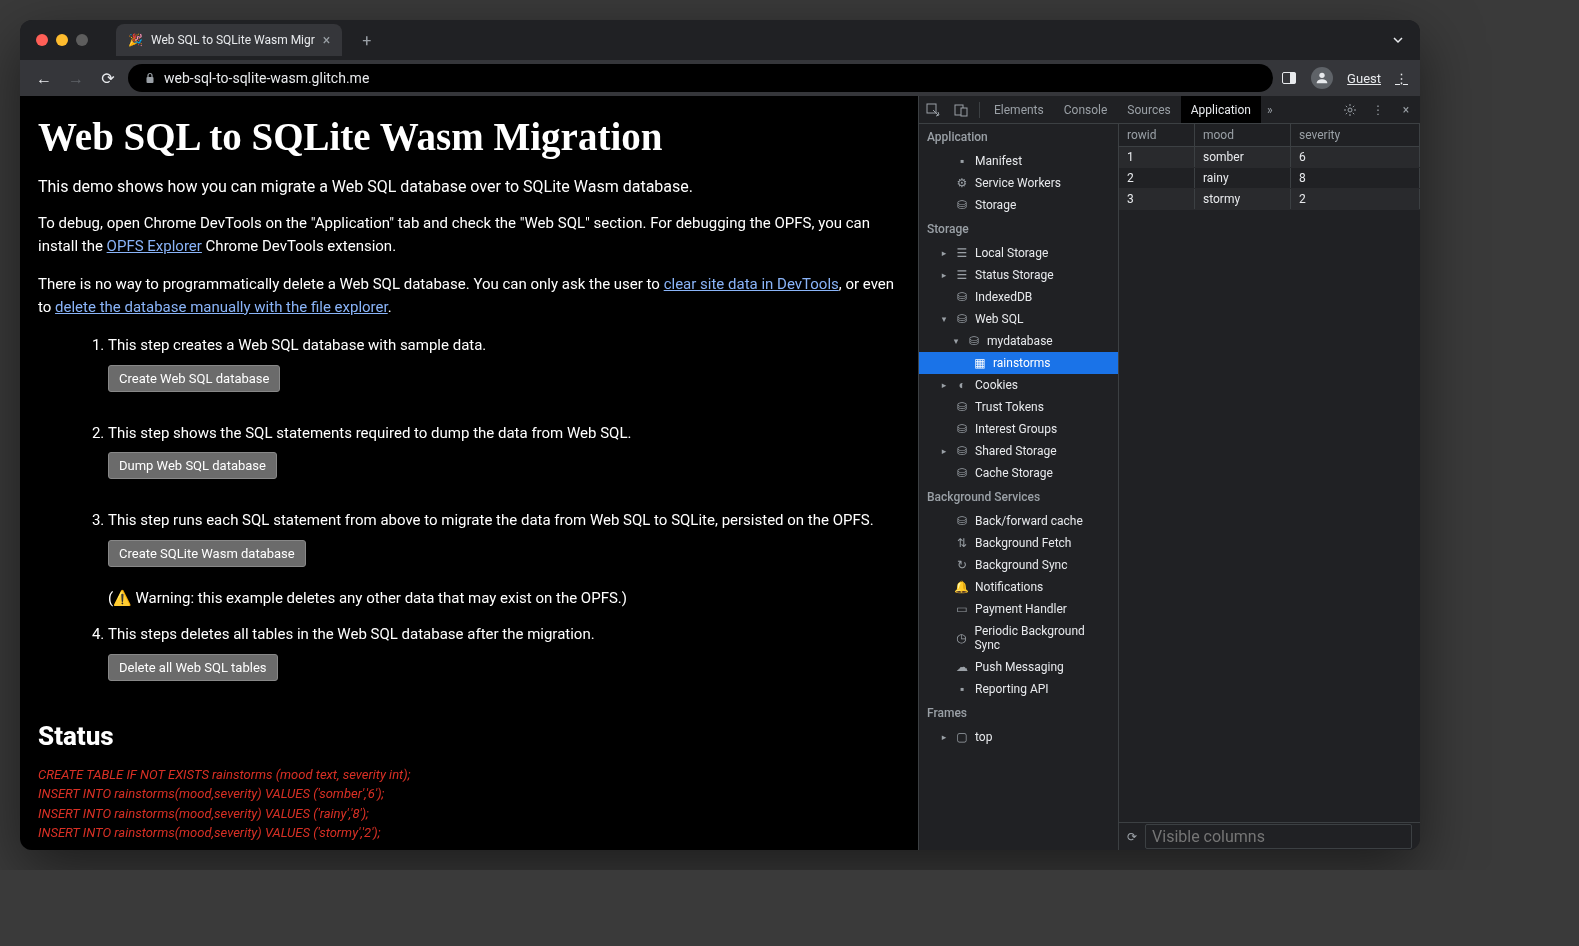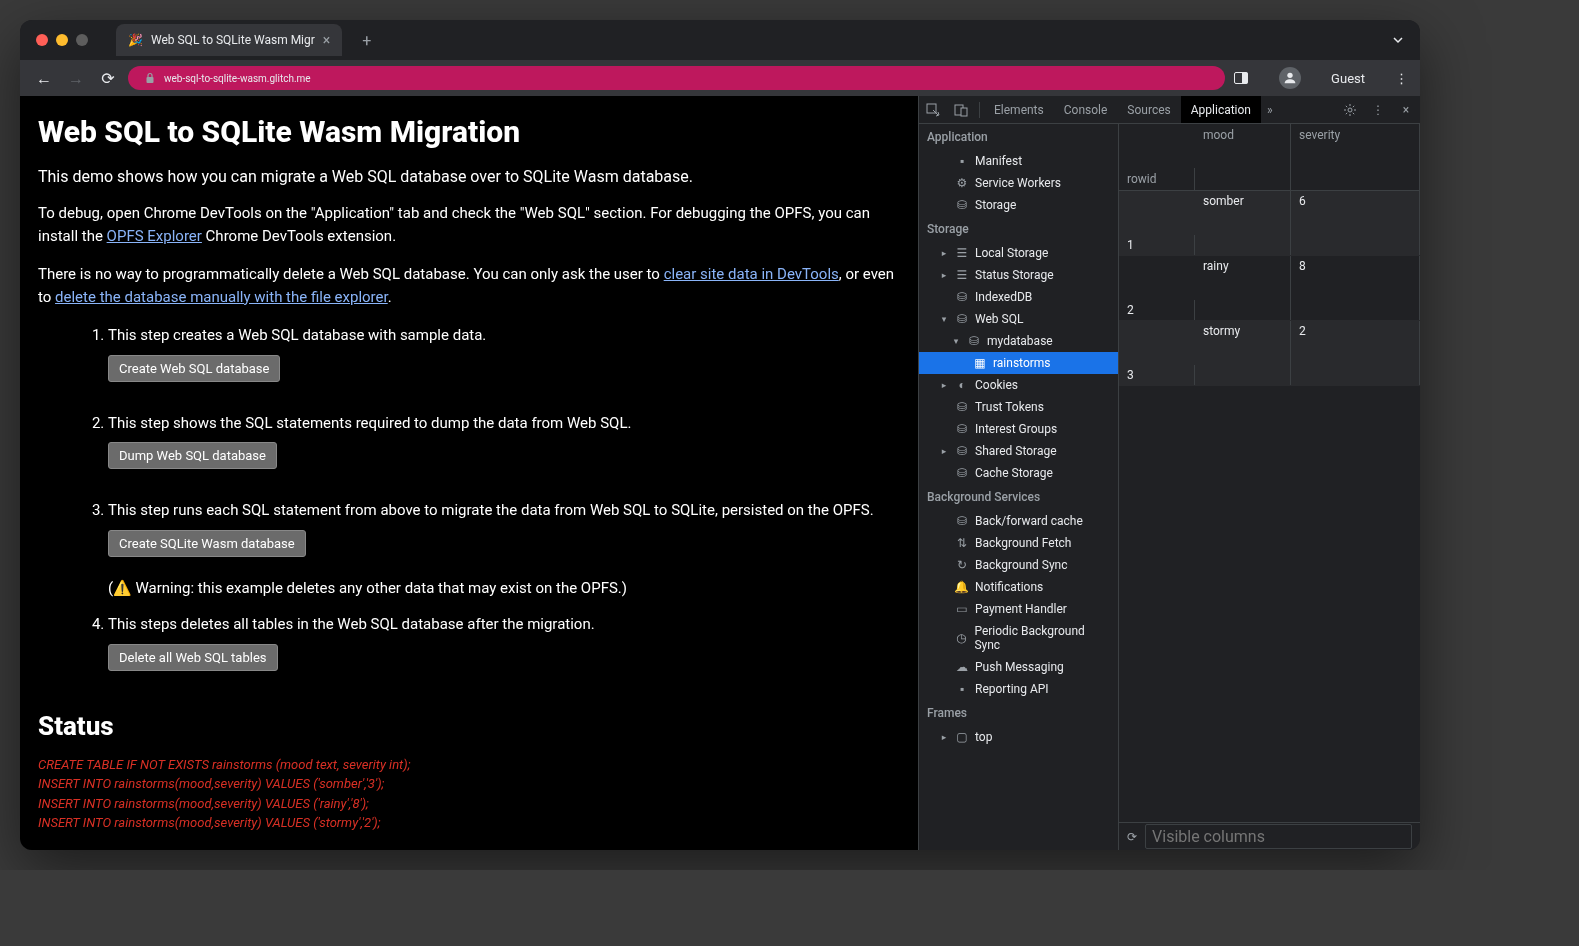--- a/index.html
+++ b/index.html
@@ -14,30 +14,30 @@
 .tl-grey { background: #5d5d5d; }
 .tab { margin-left: 20px; background: #35363a; border-radius: 8px 8px 0 0; padding: 8px 12px; display: flex; align-items: center; gap: 8px; color: #e8eaed; font-size: 12px; max-width: 230px; }
 .tab-title { white-space: nowrap; overflow: hidden; text-overflow: ellipsis; flex: 1; }
 .tab-close { color: #9aa0a6; cursor: pointer; font-size: 14px; }
 .new-tab { color: #9aa0a6; margin-left: 12px; cursor: pointer; font-size: 16px; }
 .chevron-down { margin-left: auto; color: #e8eaed; cursor: pointer; }
 
 .urlbar { height: 36px; background: #35363a; display: flex; align-items: center; padding: 0 12px; gap: 8px; }
 .nav-btn { width: 24px; height: 24px; display: flex; align-items: center; justify-content: center; color: #e8eaed; cursor: pointer; font-size: 16px; }
 .nav-btn.disabled { color: #5f6368; }
-.url-input { flex: 1; background: #be185d; border-radius: 18px; padding: 6px 16px; display: flex; align-items: center; gap: 8px; color: #9aa0a6; font-size: 10px; }
+.url-input { flex: 1; background: #000000; border-radius: 18px; padding: 6px 16px; display: flex; align-items: center; gap: 8px; color: #9aa0a6; font-size: 14px; }
 .lock-icon { color: #9aa0a6; }
 .url-host { color: #e8eaed; }
-.right-icons { display: flex; align-items: center; gap: 30px; color: #e8eaed; font-size: 13px; }
+.right-icons { display: flex; align-items: center; gap: 14px; color: #e8eaed; font-size: 13px; text-decoration: underline; }
 .avatar { width: 22px; height: 22px; border-radius: 50%; background: #5f6368; display: flex; align-items: center; justify-content: center; }
 .avatar svg { width: 16px; height: 16px; }
 
 .content-row { flex: 1; display: flex; overflow: hidden; }
 .page { flex: 1; background: #000; color: #fff; padding: 18px; overflow: auto; }
-.page h1 { font-size: 30px; font-weight: 800; margin-bottom: 18px; }
+.page h1 { font-size: 39px; font-weight: 800; margin-bottom: 18px; font-family: Liberation Serif, serif; }
 .page h2 { font-size: 16px; font-weight: 400; margin-bottom: 16px; }
 .page p { font-size: 15px; line-height: 1.5; margin-bottom: 16px; }
 .page a { color: #8ab4f8; text-decoration: underline; }
 .page ol { padding-left: 30px; }
 .page ol li { font-size: 15px; line-height: 1.5; margin-bottom: 10px; margin-left: 40px; }
 .page button { background: #6b6b6b; border: 1px solid #888; color: #fff; padding: 5px 10px; border-radius: 3px; font-size: 13px; cursor: pointer; margin: 8px 0 20px; }
 .status-heading { font-size: 26px; font-weight: 800; margin: 20px 0 14px; }
 .status-log { font-family: "Courier New", monospace; font-size: 13px; color: #d93025; line-height: 1.5; font-style: italic; }
 
 .devtools { width: 502px; background: #202124; display: flex; flex-direction: column; border-left: 1px solid #3c4043; }
@@ -59,21 +59,21 @@
 .dt-item .iconslot { width: 14px; display: flex; justify-content: center; color: #9aa0a6; }
 .dt-item.selected .iconslot { color: #fff; }
 
 .dt-main { flex: 1; display: flex; flex-direction: column; }
 .dt-table { flex: 1; font-size: 12px; color: #e8eaed; overflow: auto; }
 .dt-thead { display: flex; border-bottom: 1px solid #3c4043; background: #202124; }
 .dt-thead div { padding: 4px 8px; border-right: 1px solid #3c4043; color: #9aa0a6; }
 .dt-row { display: flex; border-bottom: 1px solid #292a2d; }
 .dt-row:nth-child(even) { background: #292a2d; }
 .dt-row div { padding: 3px 8px; border-right: 1px solid #3c4043; }
-.col1 { width: 76px; margin-top: 44px; }
+.col1 { width: 76px; }
 .col2 { width: 96px; }
 .col3 { flex: 1; }
 
 .dt-footer { height: 28px; border-top: 1px solid #3c4043; display: flex; align-items: center; padding: 0 8px; gap: 8px; font-size: 12px; color: #9aa0a6; }
 .dt-footer input { flex: 1; background: transparent; border: 1px solid #3c4043; color: #7dd3fc; padding: 2px 6px; font-size: 16px; border-radius: 2px; }
 .refresh-icon { cursor: pointer; }
 
 svg { display: block; }
 </style>
 </head>
@@ -157,21 +157,21 @@
           <div style="margin-bottom:14px;">(⚠️ Warning: this example deletes any other data that may exist on the OPFS.)</div>
         </li>
         <li>
           <div>This steps deletes all tables in the Web SQL database after the migration.</div>
           <button>Delete all Web SQL tables</button>
         </li>
       </ol>
       <div class="status-heading">Status</div>
       <div class="status-log">
         <div>CREATE TABLE IF NOT EXISTS rainstorms (mood text, severity int);</div>
-        <div>INSERT INTO rainstorms(mood,severity) VALUES ('somber','3');</div>
+        <div>INSERT INTO rainstorms(mood,severity) VALUES ('somber','6');</div>
         <div>INSERT INTO rainstorms(mood,severity) VALUES ('rainy','8');</div>
         <div>INSERT INTO rainstorms(mood,severity) VALUES ('stormy','2');</div>
       </div>
     </div>
 
     <div class="devtools">
       <div class="dt-tabs">
         <div class="ico">
           <svg width="14" height="14" viewBox="0 0 14 14">
               <rect x="1" y="1" width="9" height="9" stroke="#9aa0a6" fill="none"></rect>

